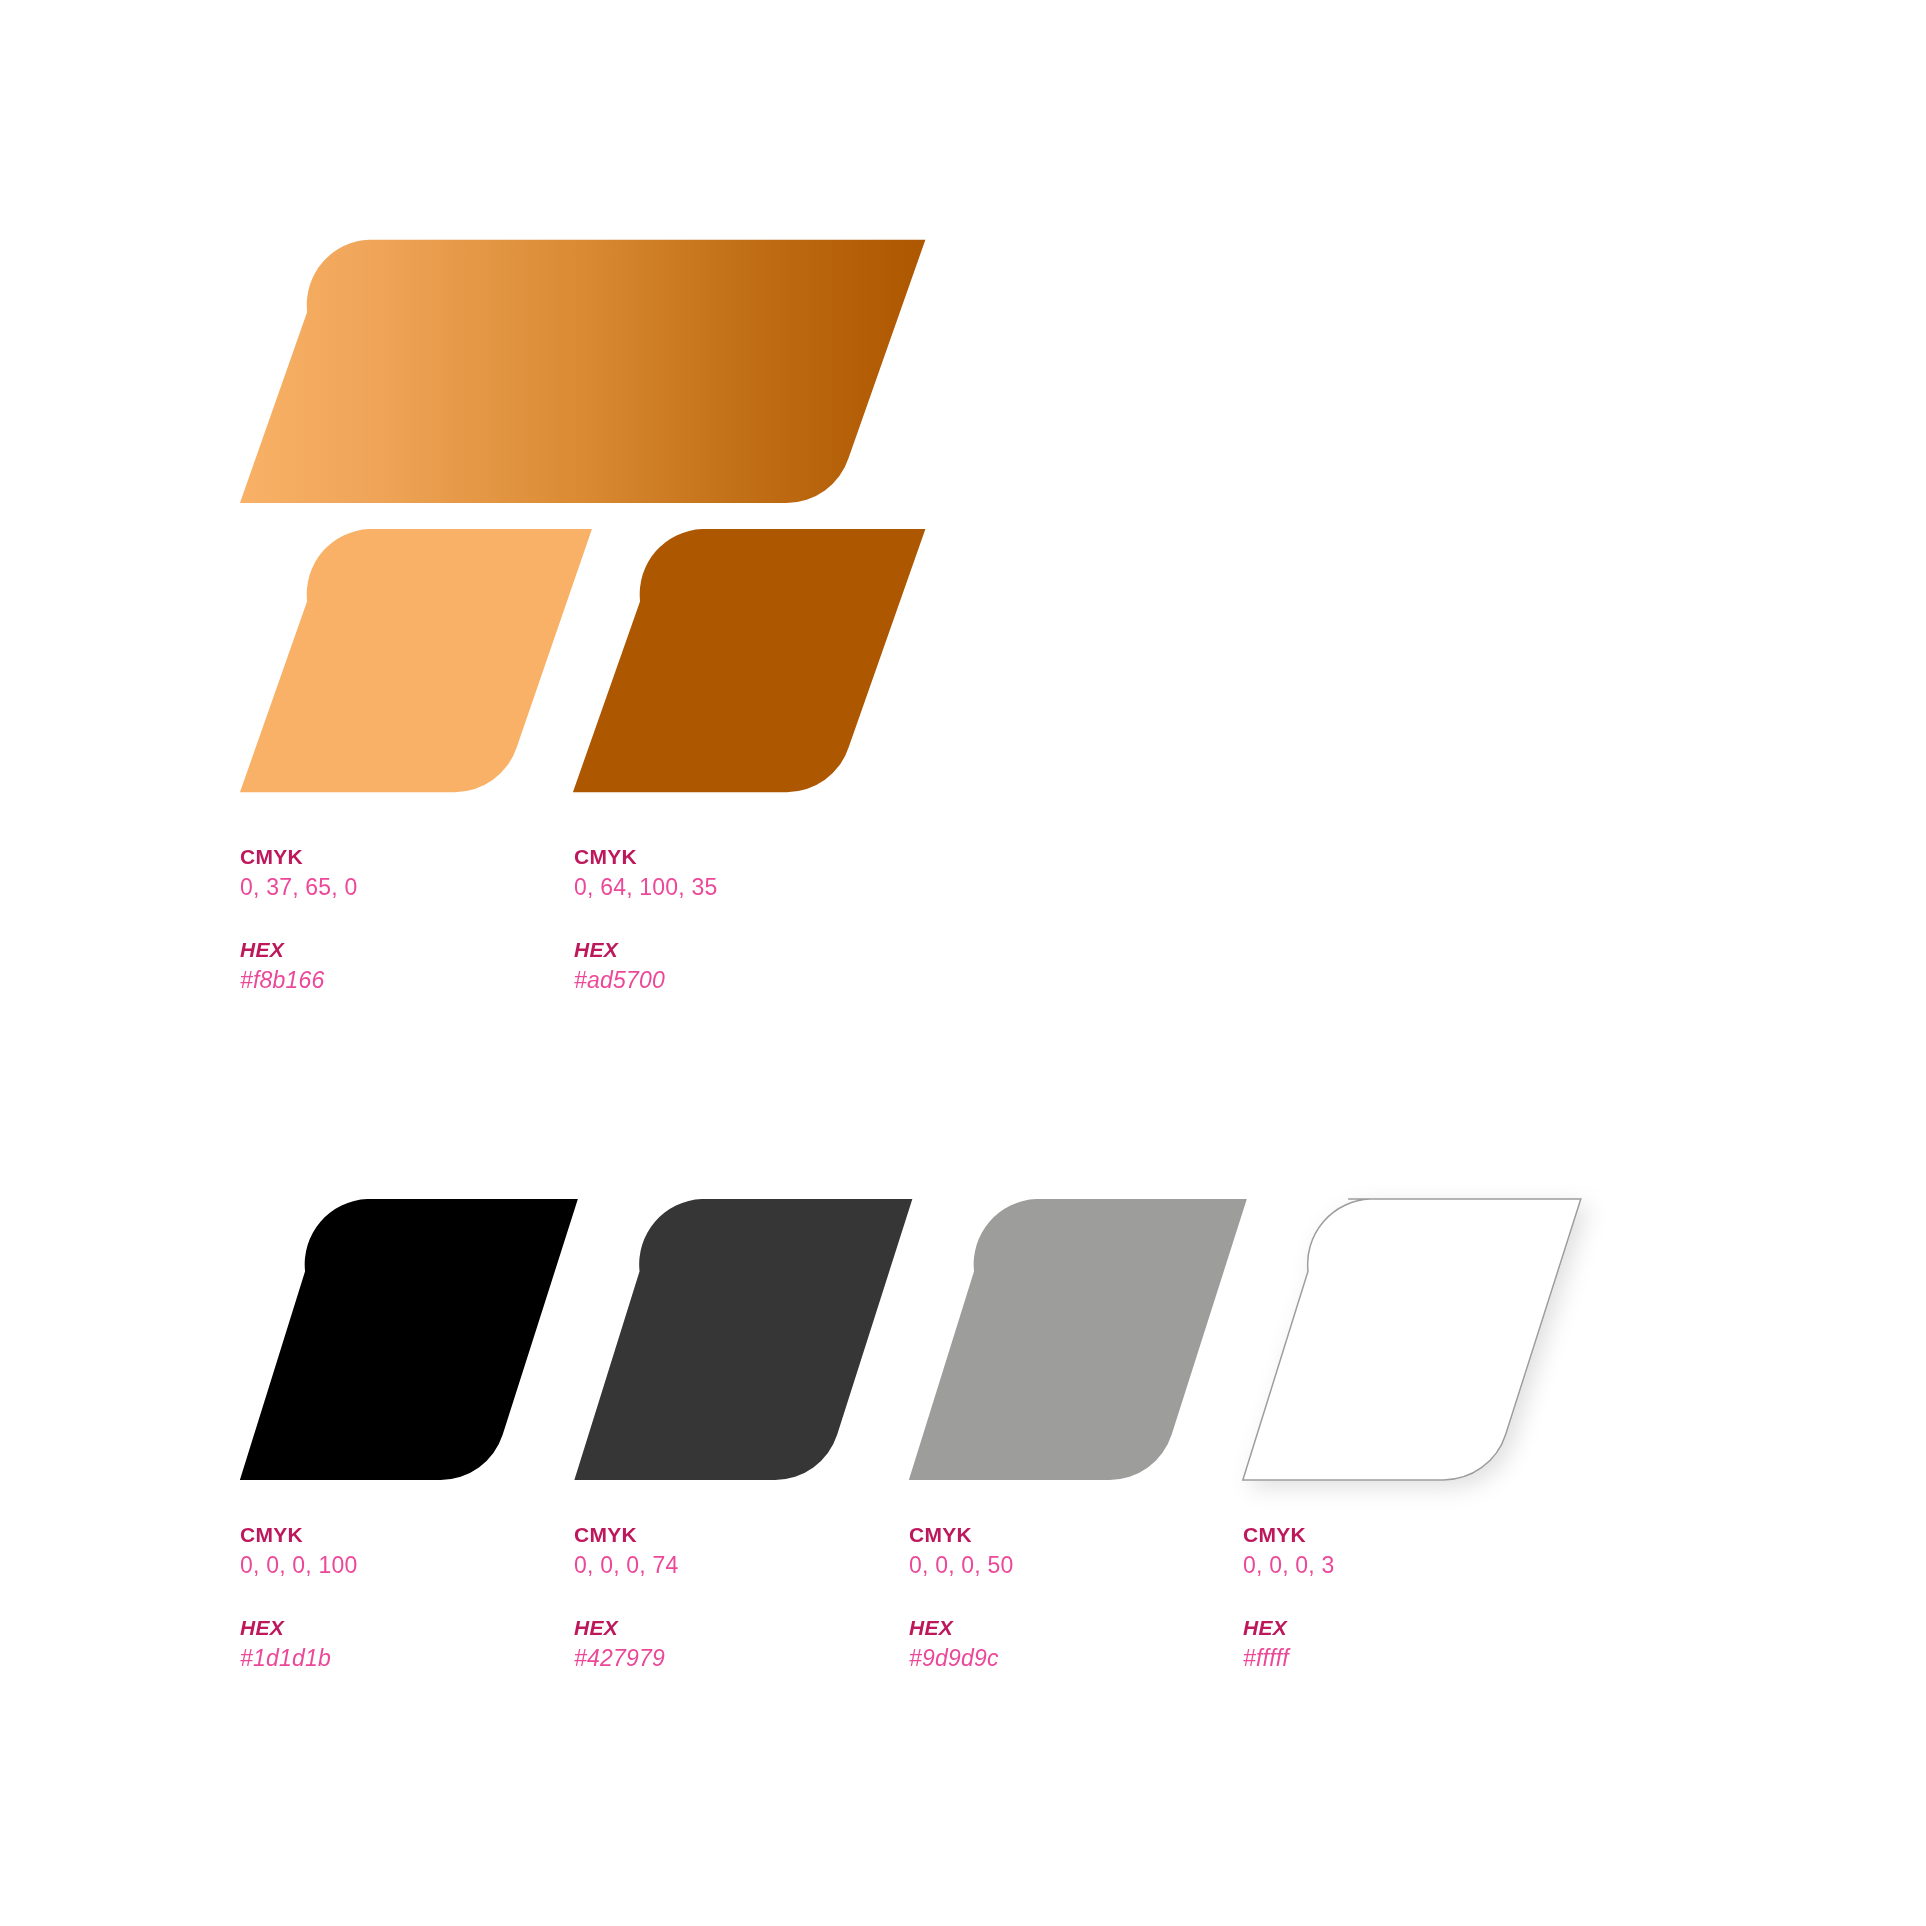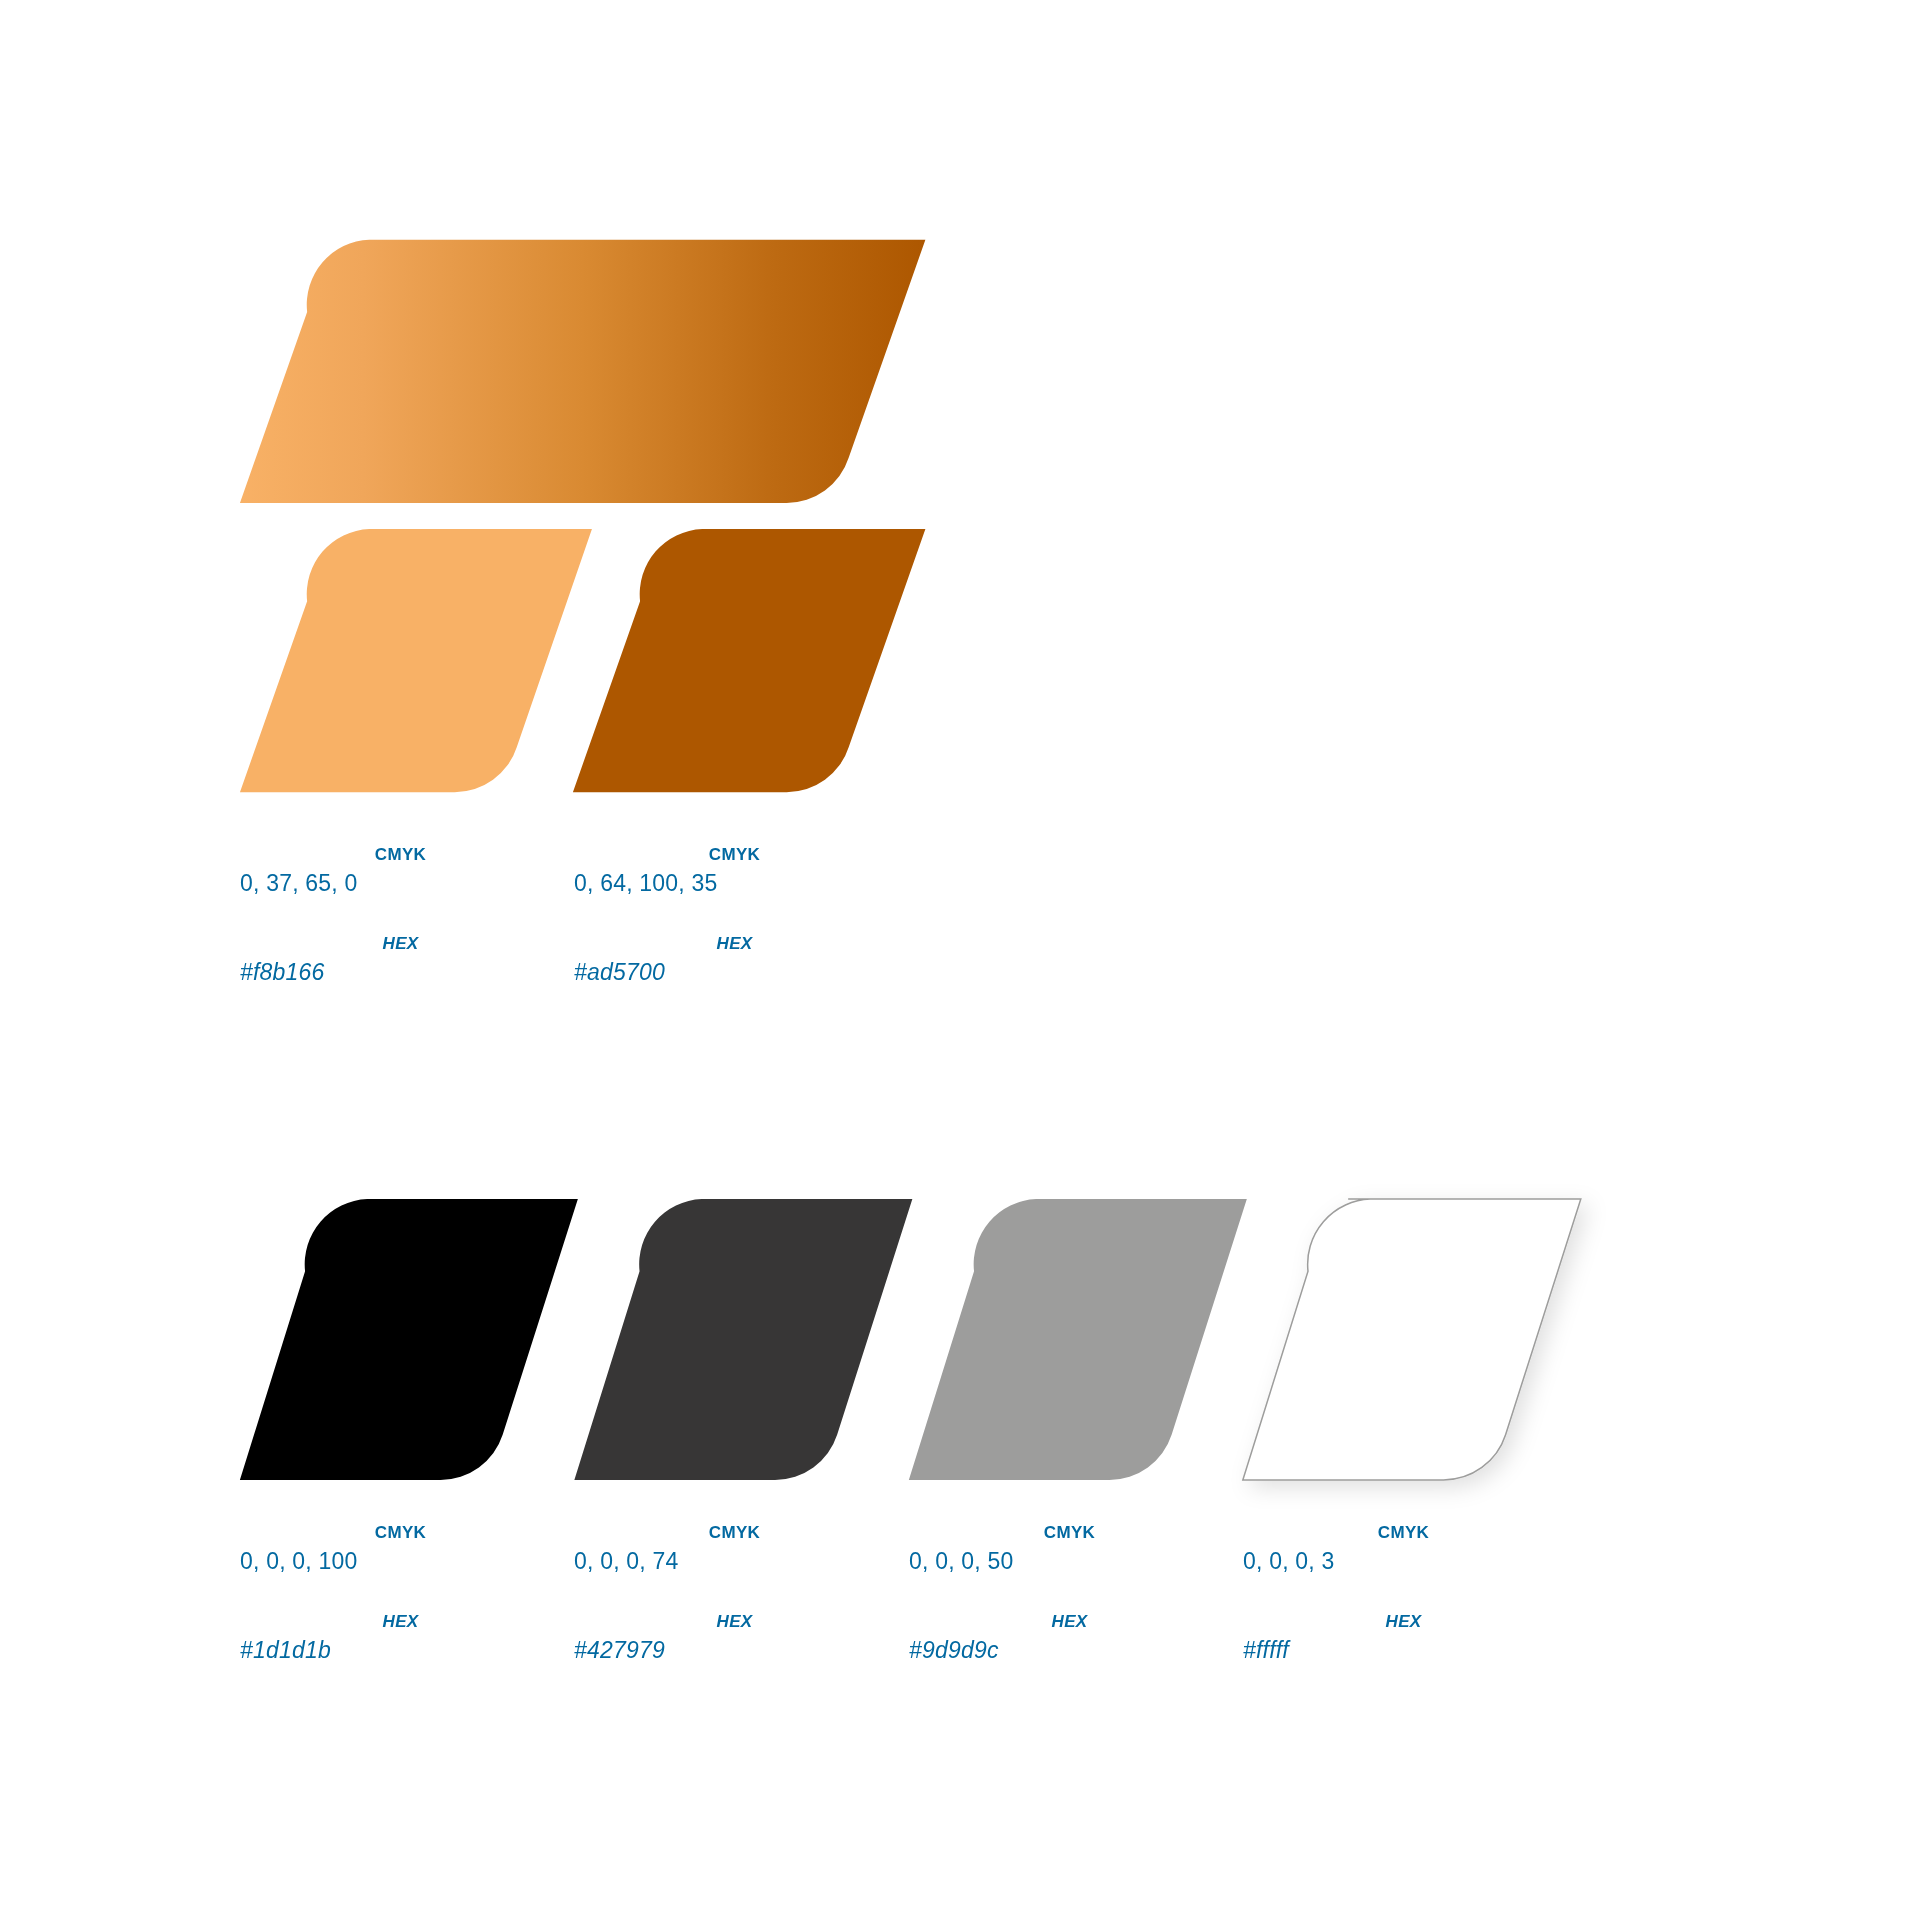--- a/index.html
+++ b/index.html
@@ -41,34 +41,33 @@
     width: 1926px;
     height: 341px;
   }
 
   
   .label-block {
     position: absolute;
     width: 321px;
   }
   .label-heading {
-    font-size: 17px;
+    font-size: 21px;
     font-weight: 700;
     letter-spacing: 0.3px;
-    color: #0369a1;
+    color: #be185d;
     line-height: 1.0;
     margin: 0;
     white-space: nowrap;
-    text-align: center;
   }
   .label-value {
     font-size: 23px;
     font-weight: 400;
     letter-spacing: 0.2px;
-    color: #0369a1;
+    color: #ec4899;
     line-height: 1.0;
     margin: 9px 0 0 0;
     white-space: nowrap;
   }
   .label-group + .label-group {
     margin-top: 40px;
     font-style: italic;
   }
 
   

